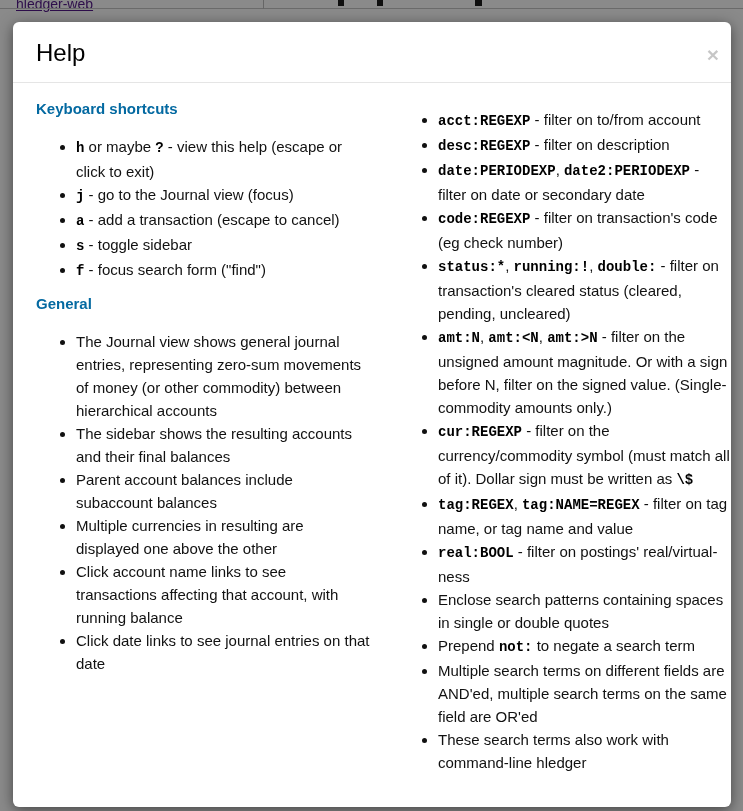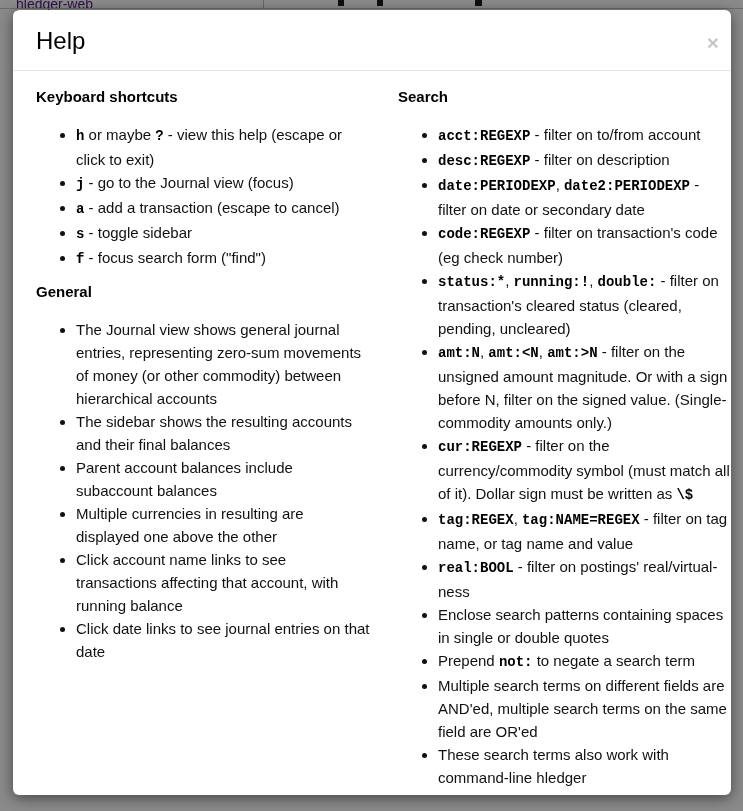--- a/index.html
+++ b/index.html
@@ -19,21 +19,21 @@
   .navbar-border{position:absolute;left:0;top:8px;width:743px;height:1px;background:#c4c4c4;}
   .col-divider{position:absolute;left:263px;top:0;width:1px;height:9px;background:#bdbdbd;}
   .heading-frag{position:absolute;top:0;height:6px;background:#1c1c1c;}
   .frag-1{left:338px;width:6px;}
   .frag-2{left:377px;width:6px;}
   .frag-3{left:475px;width:7px;}
   
   .backdrop{position:absolute;inset:0;background:rgba(0,0,0,0.46);}
   
   .modal{
-    position:absolute;left:13px;top:10px;width:718px;height:785px;
+    position:absolute;left:13px;top:22px;width:718px;height:785px;
     box-sizing:border-box;background:var(--modal-bg,#fff);
     border-radius:6px;
     box-shadow:0 3px 14px rgba(0,0,0,0.5);
   }
   .modal-header{
     position:relative;
     padding:16px 20px 15px 23px;
     border-bottom:1px solid var(--divider-color,#e5e5e5);
   }
   .modal-title{
@@ -47,21 +47,21 @@
     font-family:"Liberation Sans",sans-serif;
   }
   .modal-body{
     display:flex;
     padding:17px 12px 18px 23px;
     font-size:15px;
   }
   .help-col-left{width:347px;padding-right:12px;box-sizing:border-box;flex:none;}
   .help-col-right{width:332px;margin-left:15px;flex:none;}
   .section-heading{
-    font-size:15px;font-weight:bold;color:#000000;
+    font-size:15px;font-weight:bold;color:#0369a1;
     line-height:18px;margin:0 0 17px 0;
   }
   .section-heading:not(:first-child){margin-top:12px;}
   ul.help-list{
     margin:8px 0 10px 0;padding:0 0 0 40px;
     list-style:disc;
   }
   ul.help-list li{
     line-height:23px;font-size:15px;color:#111;
   }
@@ -105,21 +105,20 @@
         <ul class="help-list">
           <li><span>The Journal view shows general journal entries, representing zero-sum movements of money (or other commodity) between hierarchical accounts</span></li>
           <li><span>The sidebar shows the resulting accounts and their final balances</span></li>
           <li><span>Parent account balances include subaccount balances</span></li>
           <li><span>Multiple currencies in resulting are displayed one above the other</span></li>
           <li><span>Click account name links to see transactions affecting that account, with running balance</span></li>
           <li><span>Click date links to see journal entries on that date</span></li>
         </ul>
       </div>
     <div class="help-col-right">
-        <div class="section-heading">Search</div>
         <ul class="help-list">
           <li><code class="term">acct:REGEXP</code><span> - filter on to/from account</span></li>
           <li><code class="term">desc:REGEXP</code><span> - filter on description</span></li>
           <li><code class="term">date:PERIODEXP</code><span>, </span><code class="term">date2:PERIODEXP</code><span> - filter on date or secondary date</span></li>
           <li><code class="term">code:REGEXP</code><span> - filter on transaction's code (eg check number)</span></li>
           <li><code class="term">status:*</code><span>, </span><code class="term">running:!</code><span>, </span><code class="term">double:</code><span> - filter on transaction's cleared status (cleared, pending, uncleared)</span></li>
           <li><code class="term">amt:N</code><span>, </span><code class="term">amt:&lt;N</code><span>, </span><code class="term">amt:&gt;N</code><span> - filter on the unsigned amount magnitude. Or with a sign before N, filter on the signed value. (Single-commodity amounts only.)</span></li>
           <li><code class="term">cur:REGEXP</code><span> - filter on the currency/commodity symbol (must match all of it). Dollar sign must be written as </span><code class="term">\$</code></li>
           <li><code class="term">tag:REGEX</code><span>, </span><code class="term">tag:NAME=REGEX</code><span> - filter on tag name, or tag name and value</span></li>
           <li><code class="term">real:BOOL</code><span> - filter on postings' real/virtual-ness</span></li>

